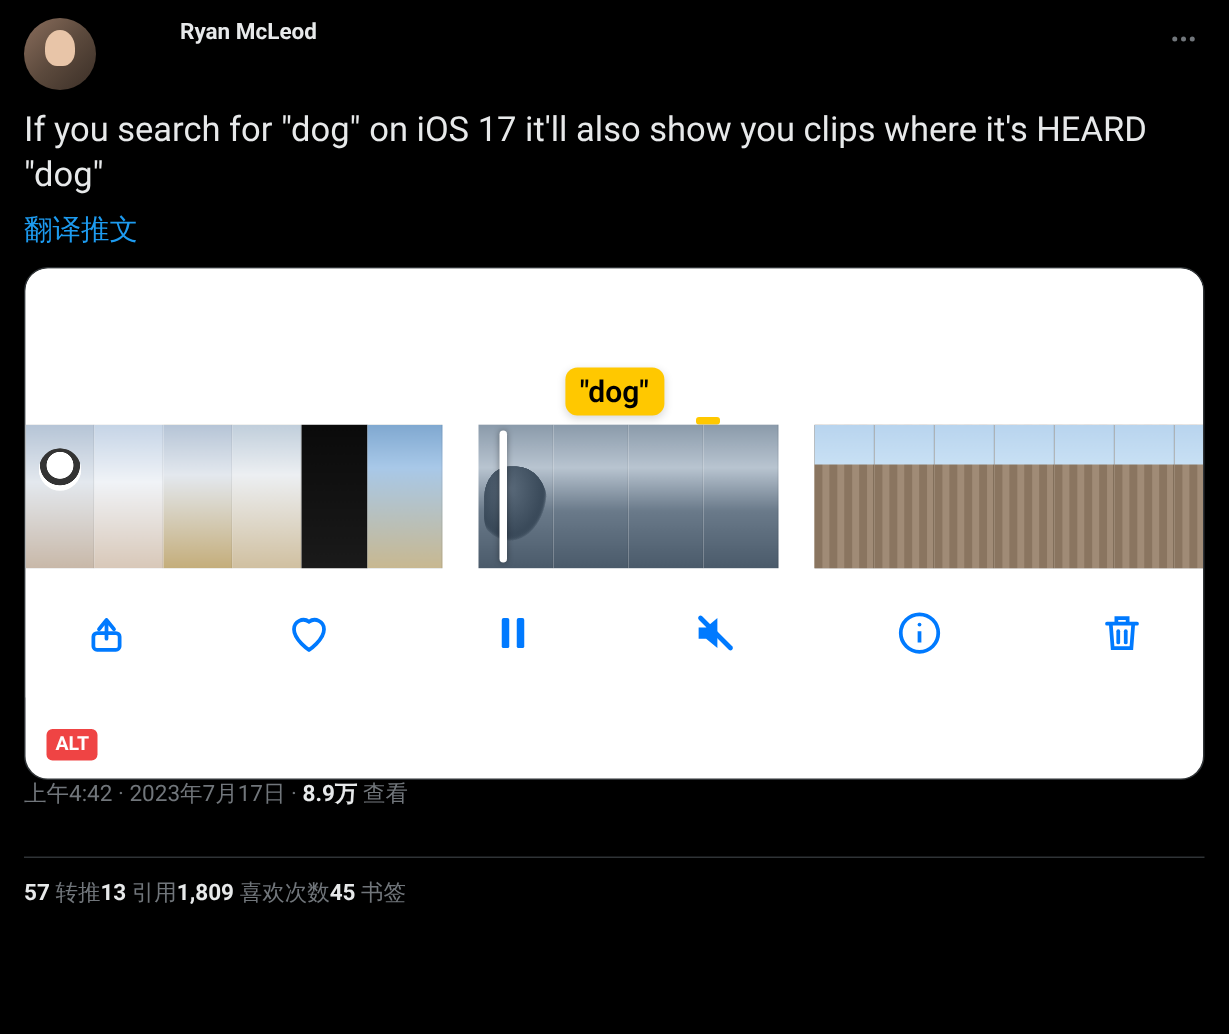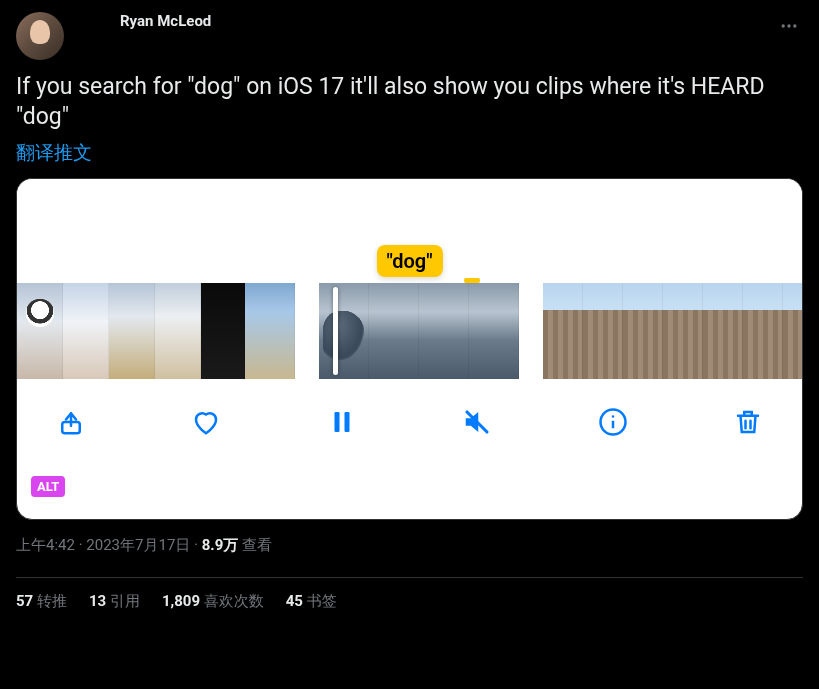--- a/index.html
+++ b/index.html
@@ -179,39 +179,38 @@
     color: #007aff;
     cursor: pointer;
     display: flex;
     align-items: center;
     justify-content: center;
   }
   .tool-btn svg { width: 30px; height: 30px; }
   .alt-badge {
     position: absolute;
     left: 14px;
-    bottom: 22px;
-    background: #d946ef;
+    bottom: 12px;
+    background: #ef4444;
     color: #fff;
     font-weight: 700;
     font-size: 13px;
     padding: 3px 6px;
     border-radius: 4px;
   }
   .meta {
     color: #71767b;
     font-size: 15px;
-    margin-top: 16px;
-    padding-bottom: 22px;
+    margin-top: 0;
+    padding-bottom: 32px;
     border-bottom: 1px solid #2f3336;
   }
   .meta .views-count { color: #e7e9ea; font-weight: 700; }
   .stats {
     display: flex;
-    gap: 22px;
     padding: 14px 0;
     font-size: 15px;
     color: #71767b;
   }
   .stats .count { color: #e7e9ea; font-weight: 700; }
   .stat-item { cursor: pointer; }
 </style>
 </head>
 <body>
 

